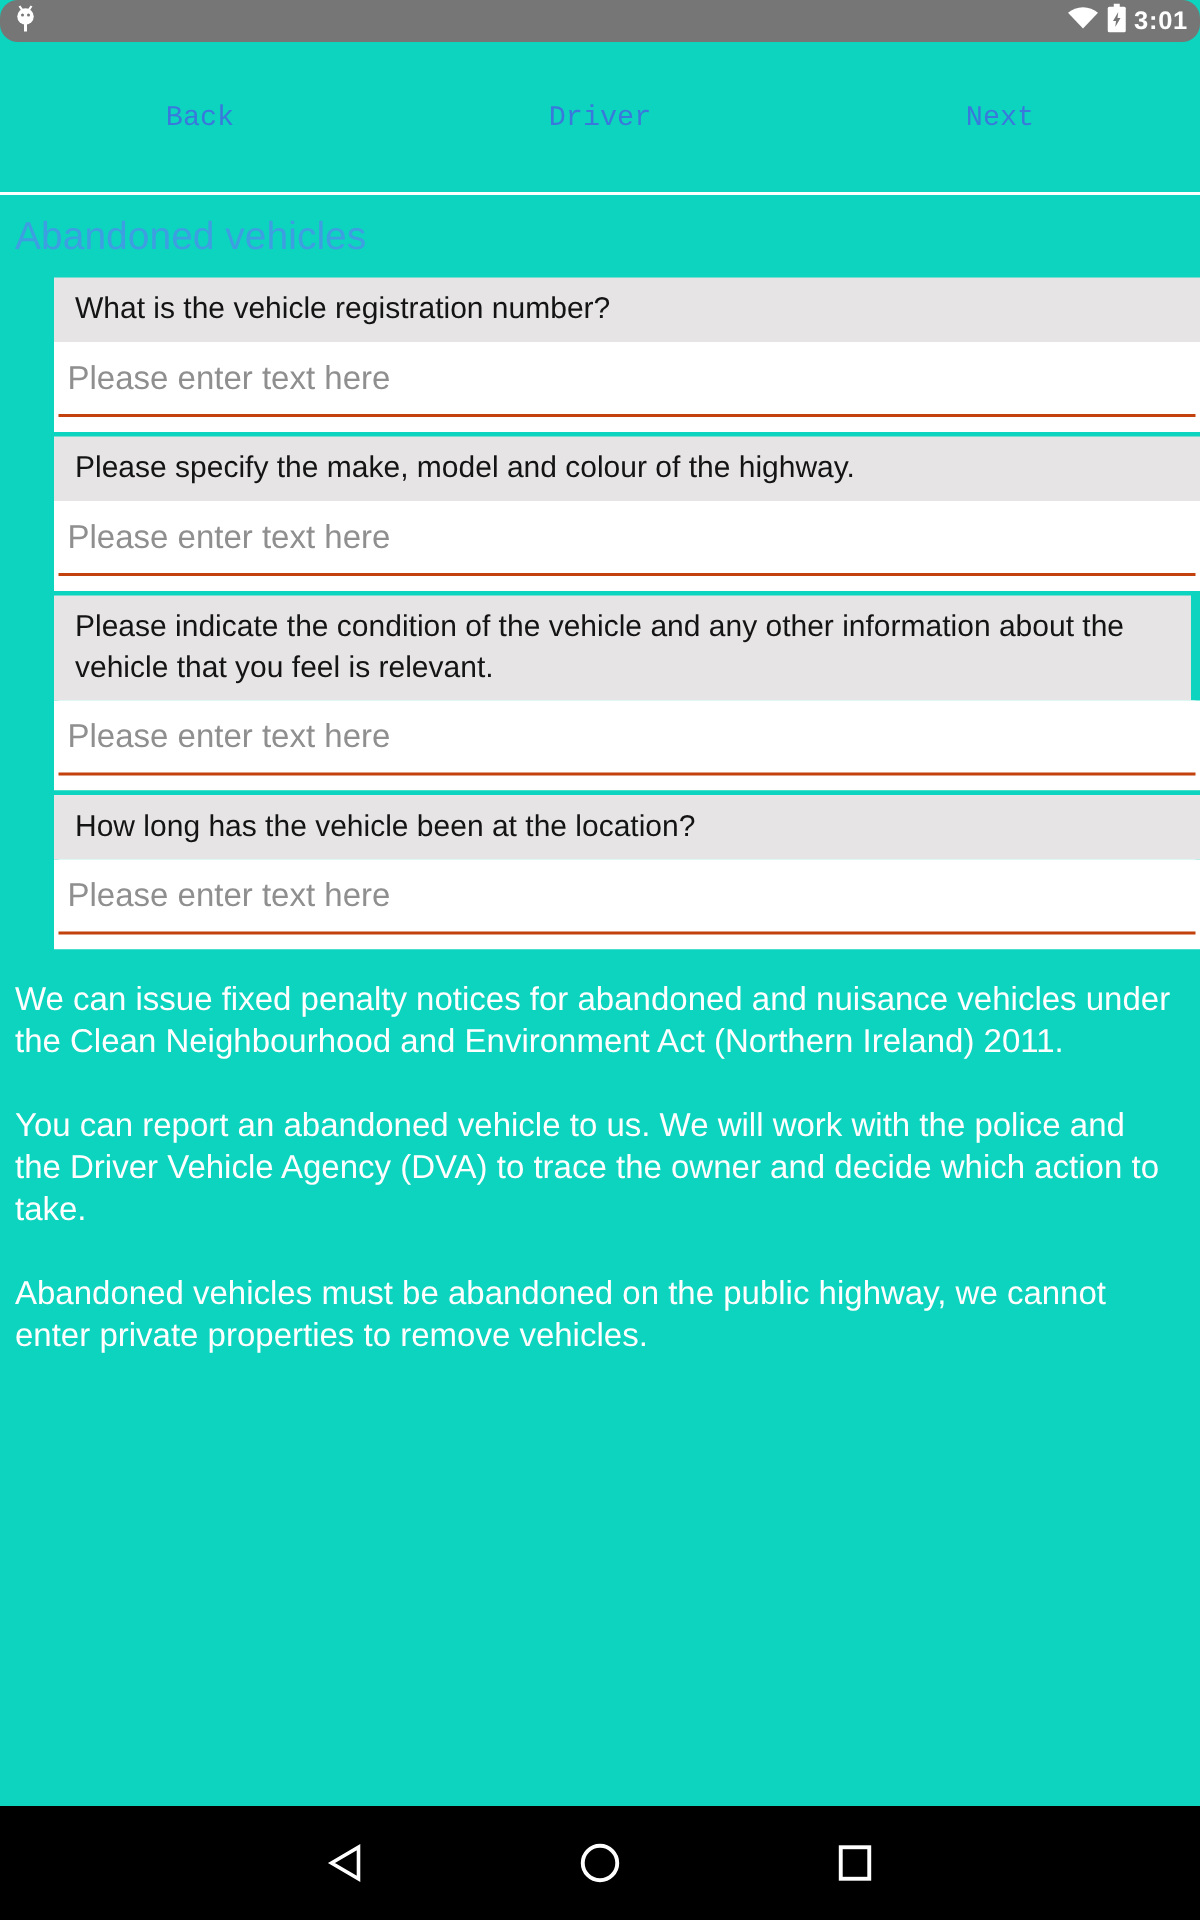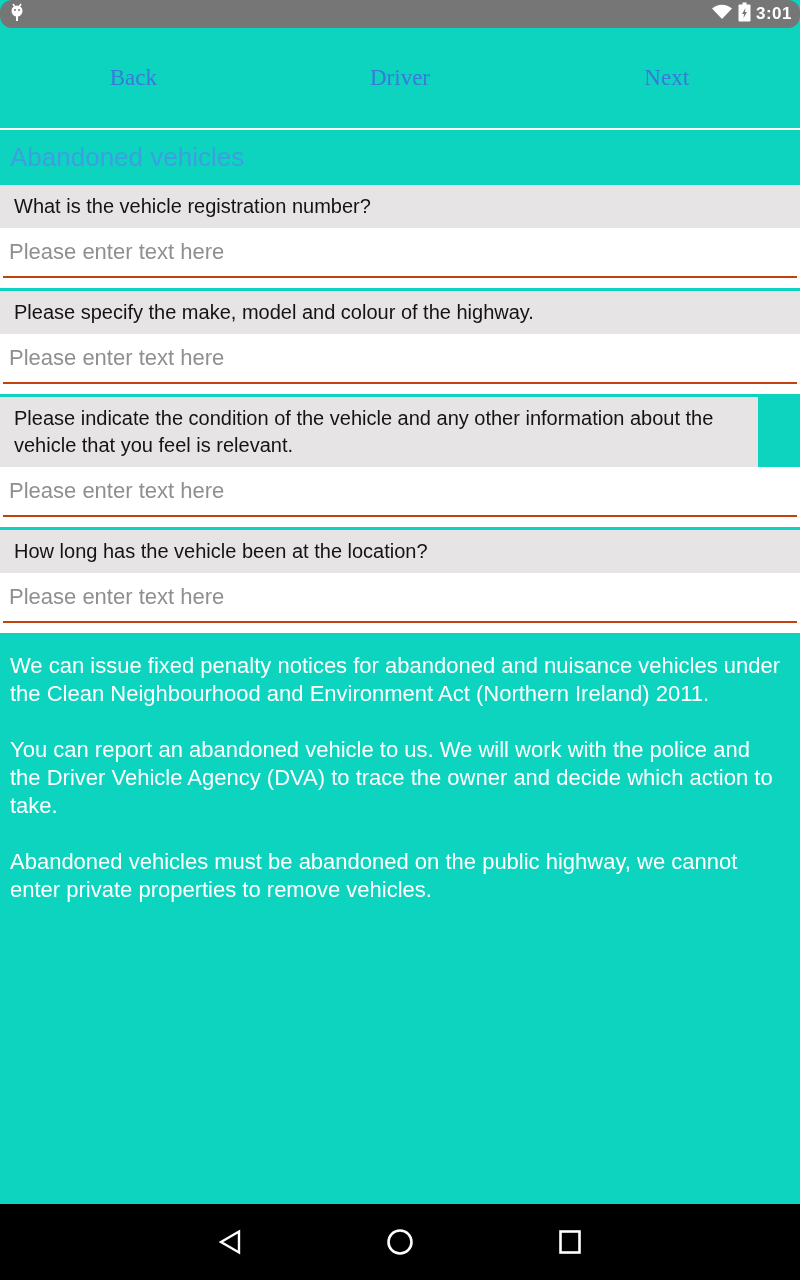--- a/index.html
+++ b/index.html
@@ -31,26 +31,26 @@
   
   .app-header {
     height: 100px;
     background: #0dd4bf;
     display: flex;
     align-items: center;
     flex: 0 0 auto;
   }
   .header-cell { flex: 1; text-align: center; }
   .header-btn, .header-title {
-    font-size: 23px;
+    font-size: 19px;
     font-weight: 500;
     color: #3a79dc;
     background: transparent;
     border: none;
-    font-family: Liberation Serif, serif;
+    font-family: Liberation Mono, monospace;
     cursor: pointer;
   }
   .header-title { cursor: default; }
   .header-divider {
     height: 2px;
     background: #ffffff;
     flex: 0 0 auto;
   }
 
   
@@ -62,21 +62,21 @@
     flex: 0 0 auto;
     border-radius: 15px;
   }
   .section-title {
     font-size: 26px;
     color: #3e9ee2;
     font-weight: 400;
   }
 
   
-  .question-block { flex: 0 0 auto; }
+  .question-block { flex: 0 0 auto; margin-left: 36px; }
   .question-label {
     background: #e6e4e4;
     color: #141414;
     font-size: 20px;
     line-height: 27px;
     padding: 8px 14px;
     max-width: 800px;
   }
   .input-zone {
     background: #ffffff;

